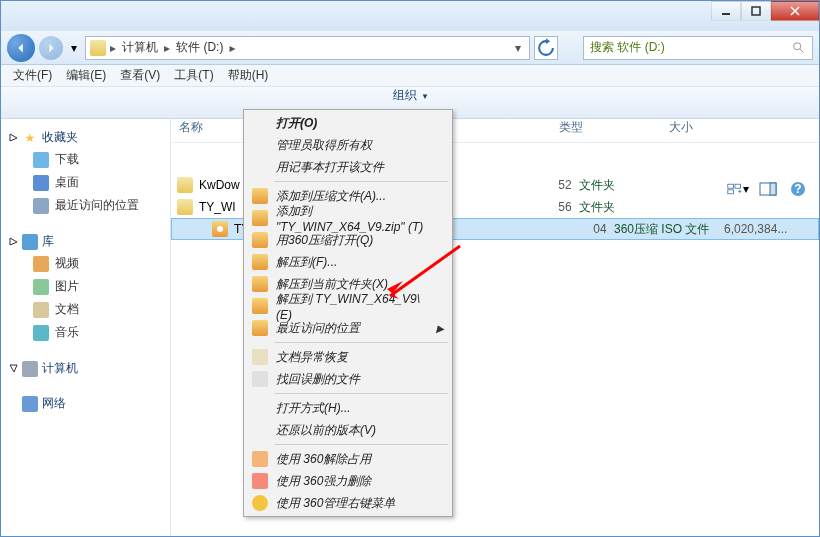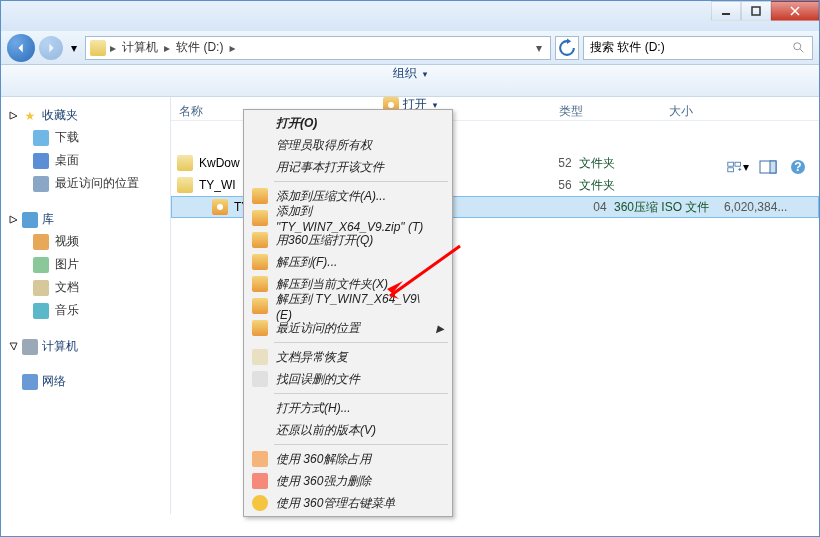--- a/index.html
+++ b/index.html
@@ -18,21 +18,21 @@
 .nav-arrow { width: 28px; height: 28px; border-radius: 50%; background: radial-gradient(circle at 30% 30%, #6fa8e6, #2a6db8); display: flex; align-items: center; justify-content: center; }
 .nav-arrow.fwd { opacity: 0.4; width: 24px; height: 24px; }
 .nav-arrow svg { fill: #fff; width: 14px; height: 14px; }
 .nav-drop { width: 14px; height: 20px; display: flex; align-items: center; justify-content: center; }
 .addressbar { flex: 1; height: 24px; background: #fff; border: 1px solid #a8bcd1; display: flex; align-items: center; padding: 0 4px; gap: 4px; }
 .addr-icon { width: 16px; height: 16px; background: linear-gradient(#f5e6a8, #e8c85a); border-radius: 2px; }
 .addr-sep { color: #555; }
 .addr-seg { color: #333; padding: 0 2px; }
 .addr-drop { margin-left: auto; color: #555; padding: 0 4px; }
 .refresh-btn { width: 24px; height: 24px; border: 1px solid #a8bcd1; background: #fff; display: flex; align-items: center; justify-content: center; }
-.searchbox { width: 230px; height: 24px; background: #fff; border: 1px solid #a8bcd1; display: flex; align-items: center; padding: 0 6px; gap: 4px; color: #000000; }
+.searchbox { width: 230px; height: 24px; background: #fff; border: 1px solid #a8bcd1; display: flex; align-items: center; padding: 0 6px; gap: 4px; color: #4d7c0f; margin-left: 21px; }
 .searchbox svg { width: 14px; height: 14px; }
 
 
 .menubar { height: 22px; display: flex; align-items: center; padding: 0 6px; gap: 2px; background: #f3f7fc; border-bottom: 1px solid #d9e4ef; }
 .menu-item { padding: 2px 6px; color: #333; }
 
 
 .toolbar { height: 32px; background: linear-gradient(#f6fafe, #e3edf8); display: flex; align-items: center; padding: 0 10px; gap: 14px; border-bottom: 1px solid #c9d9ea; flex-direction: column; }
 .tb-item { color: #1a3e6e; display: flex; align-items: center; gap: 4px; }
 .tb-drop::after { content: "▾"; font-size: 9px; margin-left: 2px; }
@@ -54,21 +54,21 @@
 .ico-lib { background: #5a9fd6; border-radius: 2px; }
 .ico-folder { background: linear-gradient(#f5e6a8, #e8c85a); border-radius: 2px; }
 .ico-video { background: #e8a85a; border-radius: 2px; }
 .ico-pic { background: #8ac89a; border-radius: 2px; }
 .ico-doc { background: #d6c89a; border-radius: 2px; }
 .ico-music { background: #5ab8c8; border-radius: 2px; }
 .ico-pc { background: #9aa8b8; border-radius: 2px; }
 .ico-net { background: #6a9ad6; border-radius: 2px; }
 
 .main { flex: 1; position: relative; }
-.col-headers { height: 24px; display: flex; align-items: flex-end; border-bottom: 1px solid #e8eef5; color: #4a6a8a; }
+.col-headers { height: 24px; display: flex; align-items: flex-start; border-bottom: 1px solid #e8eef5; color: #4a6a8a; }
 .col-h { padding: 0 8px; }
 .col-name { width: 380px; }
 .col-type { width: 110px; }
 .col-size { width: 80px; }
 
 .file-list { padding: 4px 0; margin-top: 27px; }
 .file-row { display: flex; align-items: center; height: 22px; padding: 0 6px; }
 .file-row.selected { background: #cde6f7; border: 1px solid #7dbef0; padding-left: 40px; }
 .file-name-cell { width: 374px; display: flex; align-items: center; gap: 6px; }
 .file-num { width: 28px; color: #555; text-align: center; }
@@ -150,20 +150,27 @@
       </div>
     <div class="searchbox">
       <span>搜索 软件 (D:)</span>
       <svg viewBox="0 0 16 16" style="margin-left:auto">
           <circle cx="6" cy="6" r="4" fill="none" stroke="#888"></circle>
           <path d="M9 9 L13 13" stroke="#888"></path>
         </svg>
     </div>
   </div>
 
+  <div class="menubar">
+    <span class="menu-item">文件(F)</span>
+    <span class="menu-item">编辑(E)</span>
+    <span class="menu-item">查看(V)</span>
+    <span class="menu-item">工具(T)</span>
+    <span class="menu-item">帮助(H)</span>
+  </div>
 
   <div class="toolbar">
     <span class="tb-item tb-drop">组织</span>
     <span class="tb-item tb-drop">
       <span class="ico ico-iso"></span>
       <span>打开</span>
     </span>
     <span class="tb-item">新建文件夹</span>
     <div class="tb-right">
       <span class="tb-ico"><svg width="20" height="14" viewBox="0 0 20 14">

